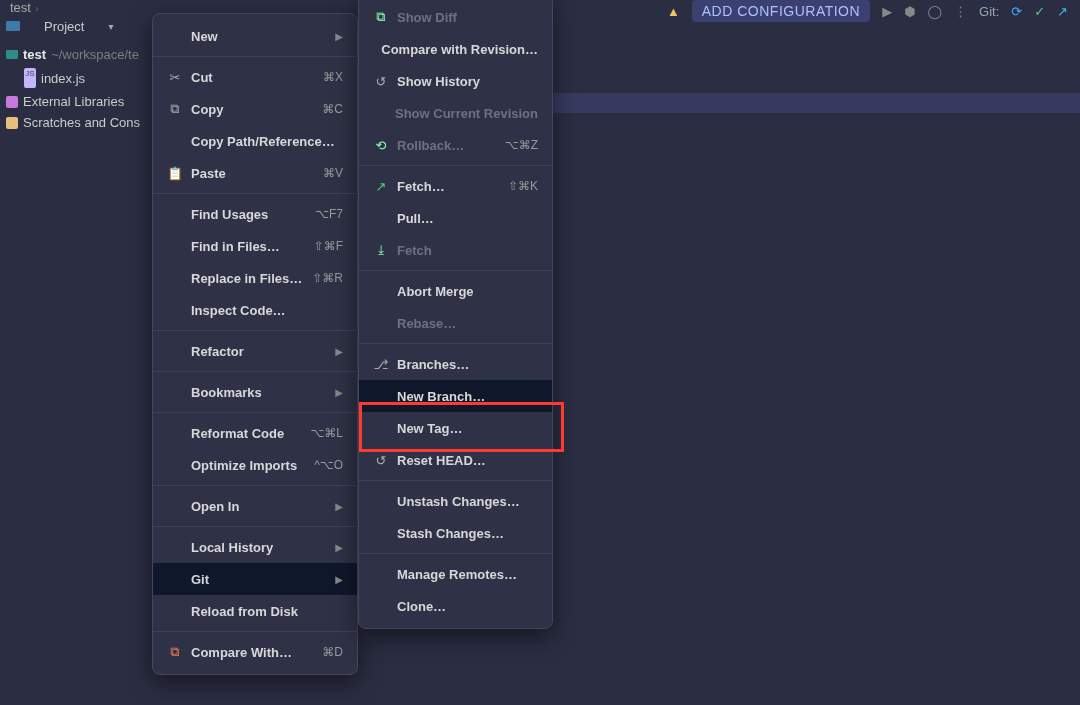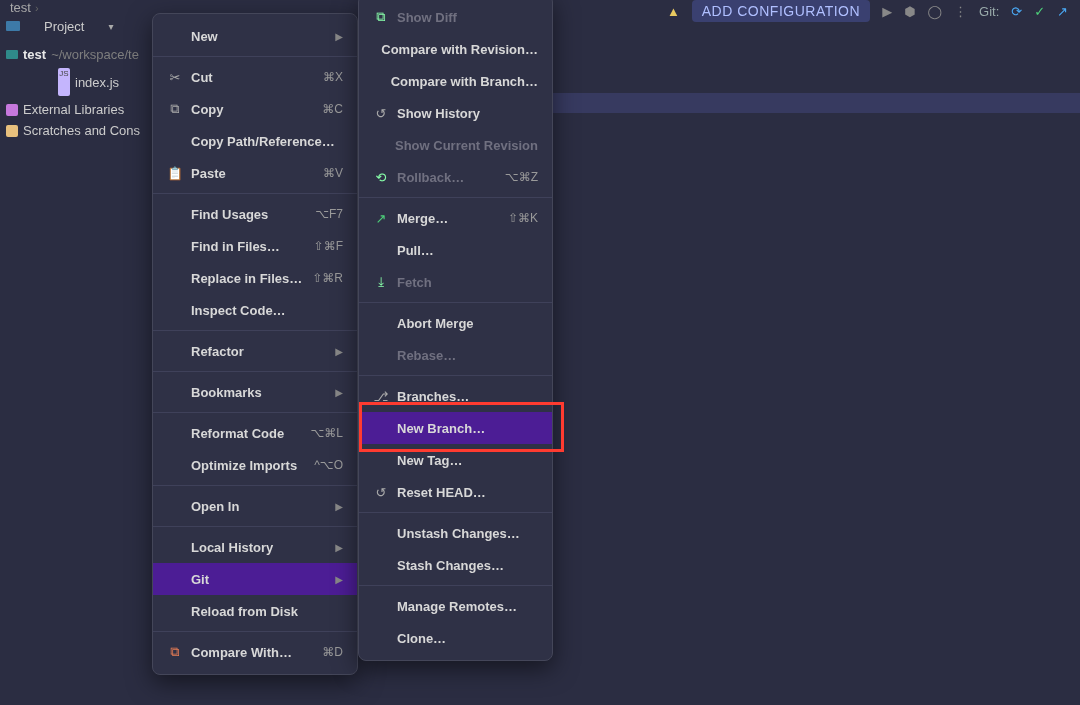--- a/index.html
+++ b/index.html
@@ -52,21 +52,21 @@
 }
 .tree-item {
   display: flex;
   align-items: center;
   gap: 5px;
   padding: 3px 6px;
   color: #ccc;
 }
 .tree-item.indent1 { padding-left: 24px; }
 .tree-item .dir-icon { width: 12px; height: 9px; background: #2f8a8a; border-radius: 1px; }
-.tree-item .js-icon { width: 12px; height: 28px; background: #c4b5fd; color: #444; font-size: 8px; text-align: center; line-height: 12px; border-radius: 2px; margin-left: 34px; }
+.tree-item .js-icon { width: 12px; height: 20px; background: #c4b5fd; color: #444; font-size: 8px; text-align: center; line-height: 12px; border-radius: 2px; }
 .tree-item .lib-icon { width: 12px; height: 12px; background: #c678dd; border-radius: 2px; }
 .tree-item .scratch-icon { width: 12px; height: 12px; background: #e8c07d; border-radius: 2px; }
 .tree-item .path { color: #7e7e7e; font-size: 13px; }
 .tree-item .bold { font-weight: 600; color: #e8e8e8; }
 
 
 .topright {
   position: absolute;
   top: 0;
   right: 12px;
@@ -129,21 +129,21 @@
   width: 16px;
   display: inline-flex;
   justify-content: center;
   color: #8fa;
 }
 .menu-row .icon.gray { color: #aaa; }
 .menu-row .label { flex: 1; font-weight: bold; }
 .menu-row .shortcut { color: #9a9a9a; font-size: 12px; }
 .menu-row .submenu-arrow { color: #888; font-size: 10px; }
 .menu-row.disabled { color: #707080; }
-.menu-row.selected { background: #4c1d95; }
+.menu-row.selected { background: #0f172a; }
 .menu-sep {
   height: 1px;
   background: #3f415a;
   margin: 4px 0;
 }
 
 
 .highlight-box {
   position: absolute;
   border: 3px solid #ff3b30;
@@ -304,40 +304,36 @@
 <div class="ctxmenu level2">
   <div class="menu-row disabled">
     <span class="icon">⧉</span>
     <span class="label">Show Diff</span>
   </div>
   <div class="menu-row">
     <span class="icon"></span>
     <span class="label">Compare with Revision…</span>
   </div>
   <div class="menu-row">
-    <span class="icon"></span>
-    <span class="label">Compare with Branch…</span>
-  </div>
-  <div class="menu-row">
     <span class="icon gray">↺</span>
     <span class="label">Show History</span>
   </div>
   <div class="menu-row disabled">
     <span class="icon"></span>
     <span class="label">Show Current Revision</span>
   </div>
   <div class="menu-row disabled">
     <span class="icon">⟲</span>
     <span class="label">Rollback…</span>
     <span class="shortcut">⌥⌘Z</span>
   </div>
   <div class="menu-sep"></div>
   <div class="menu-row">
     <span class="icon" style="color:#4dd07a">↗</span>
-    <span class="label">Merge…</span>
+    <span class="label">Fetch…</span>
     <span class="shortcut">⇧⌘K</span>
   </div>
   <div class="menu-row">
     <span class="icon"></span>
     <span class="label">Pull…</span>
   </div>
   <div class="menu-row disabled">
     <span class="icon">⤓</span>
     <span class="label">Fetch</span>
   </div>

